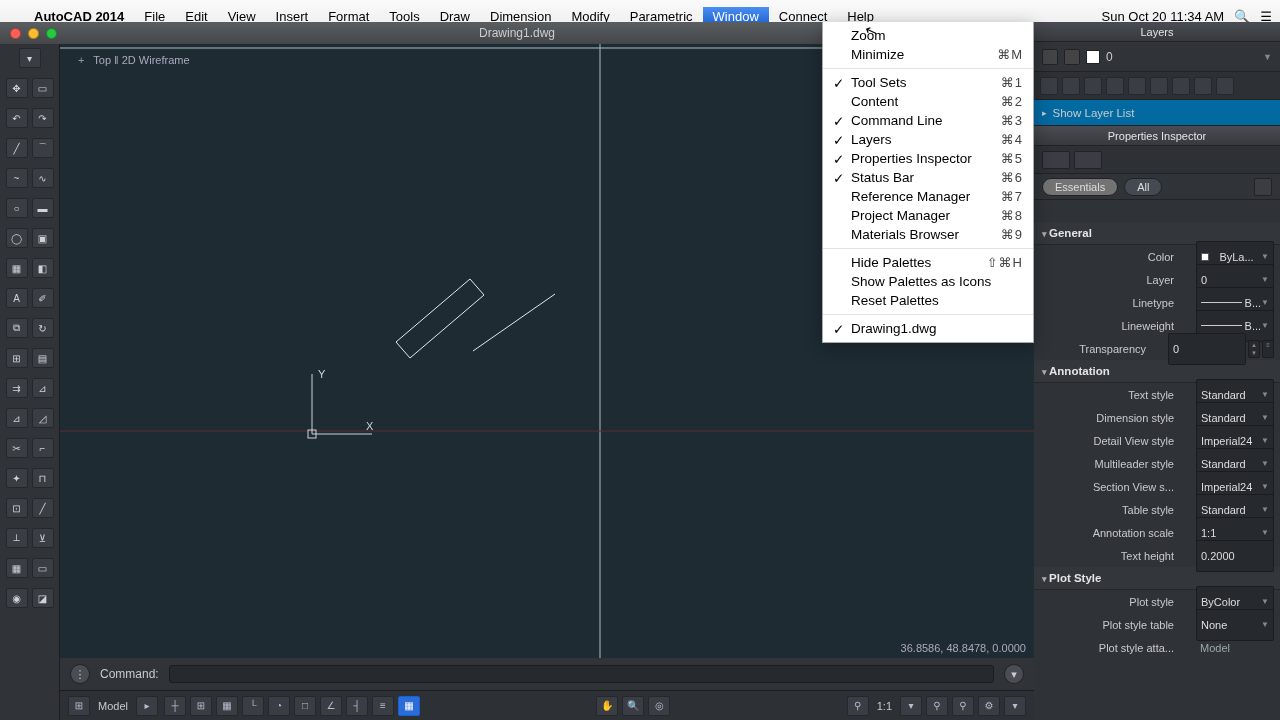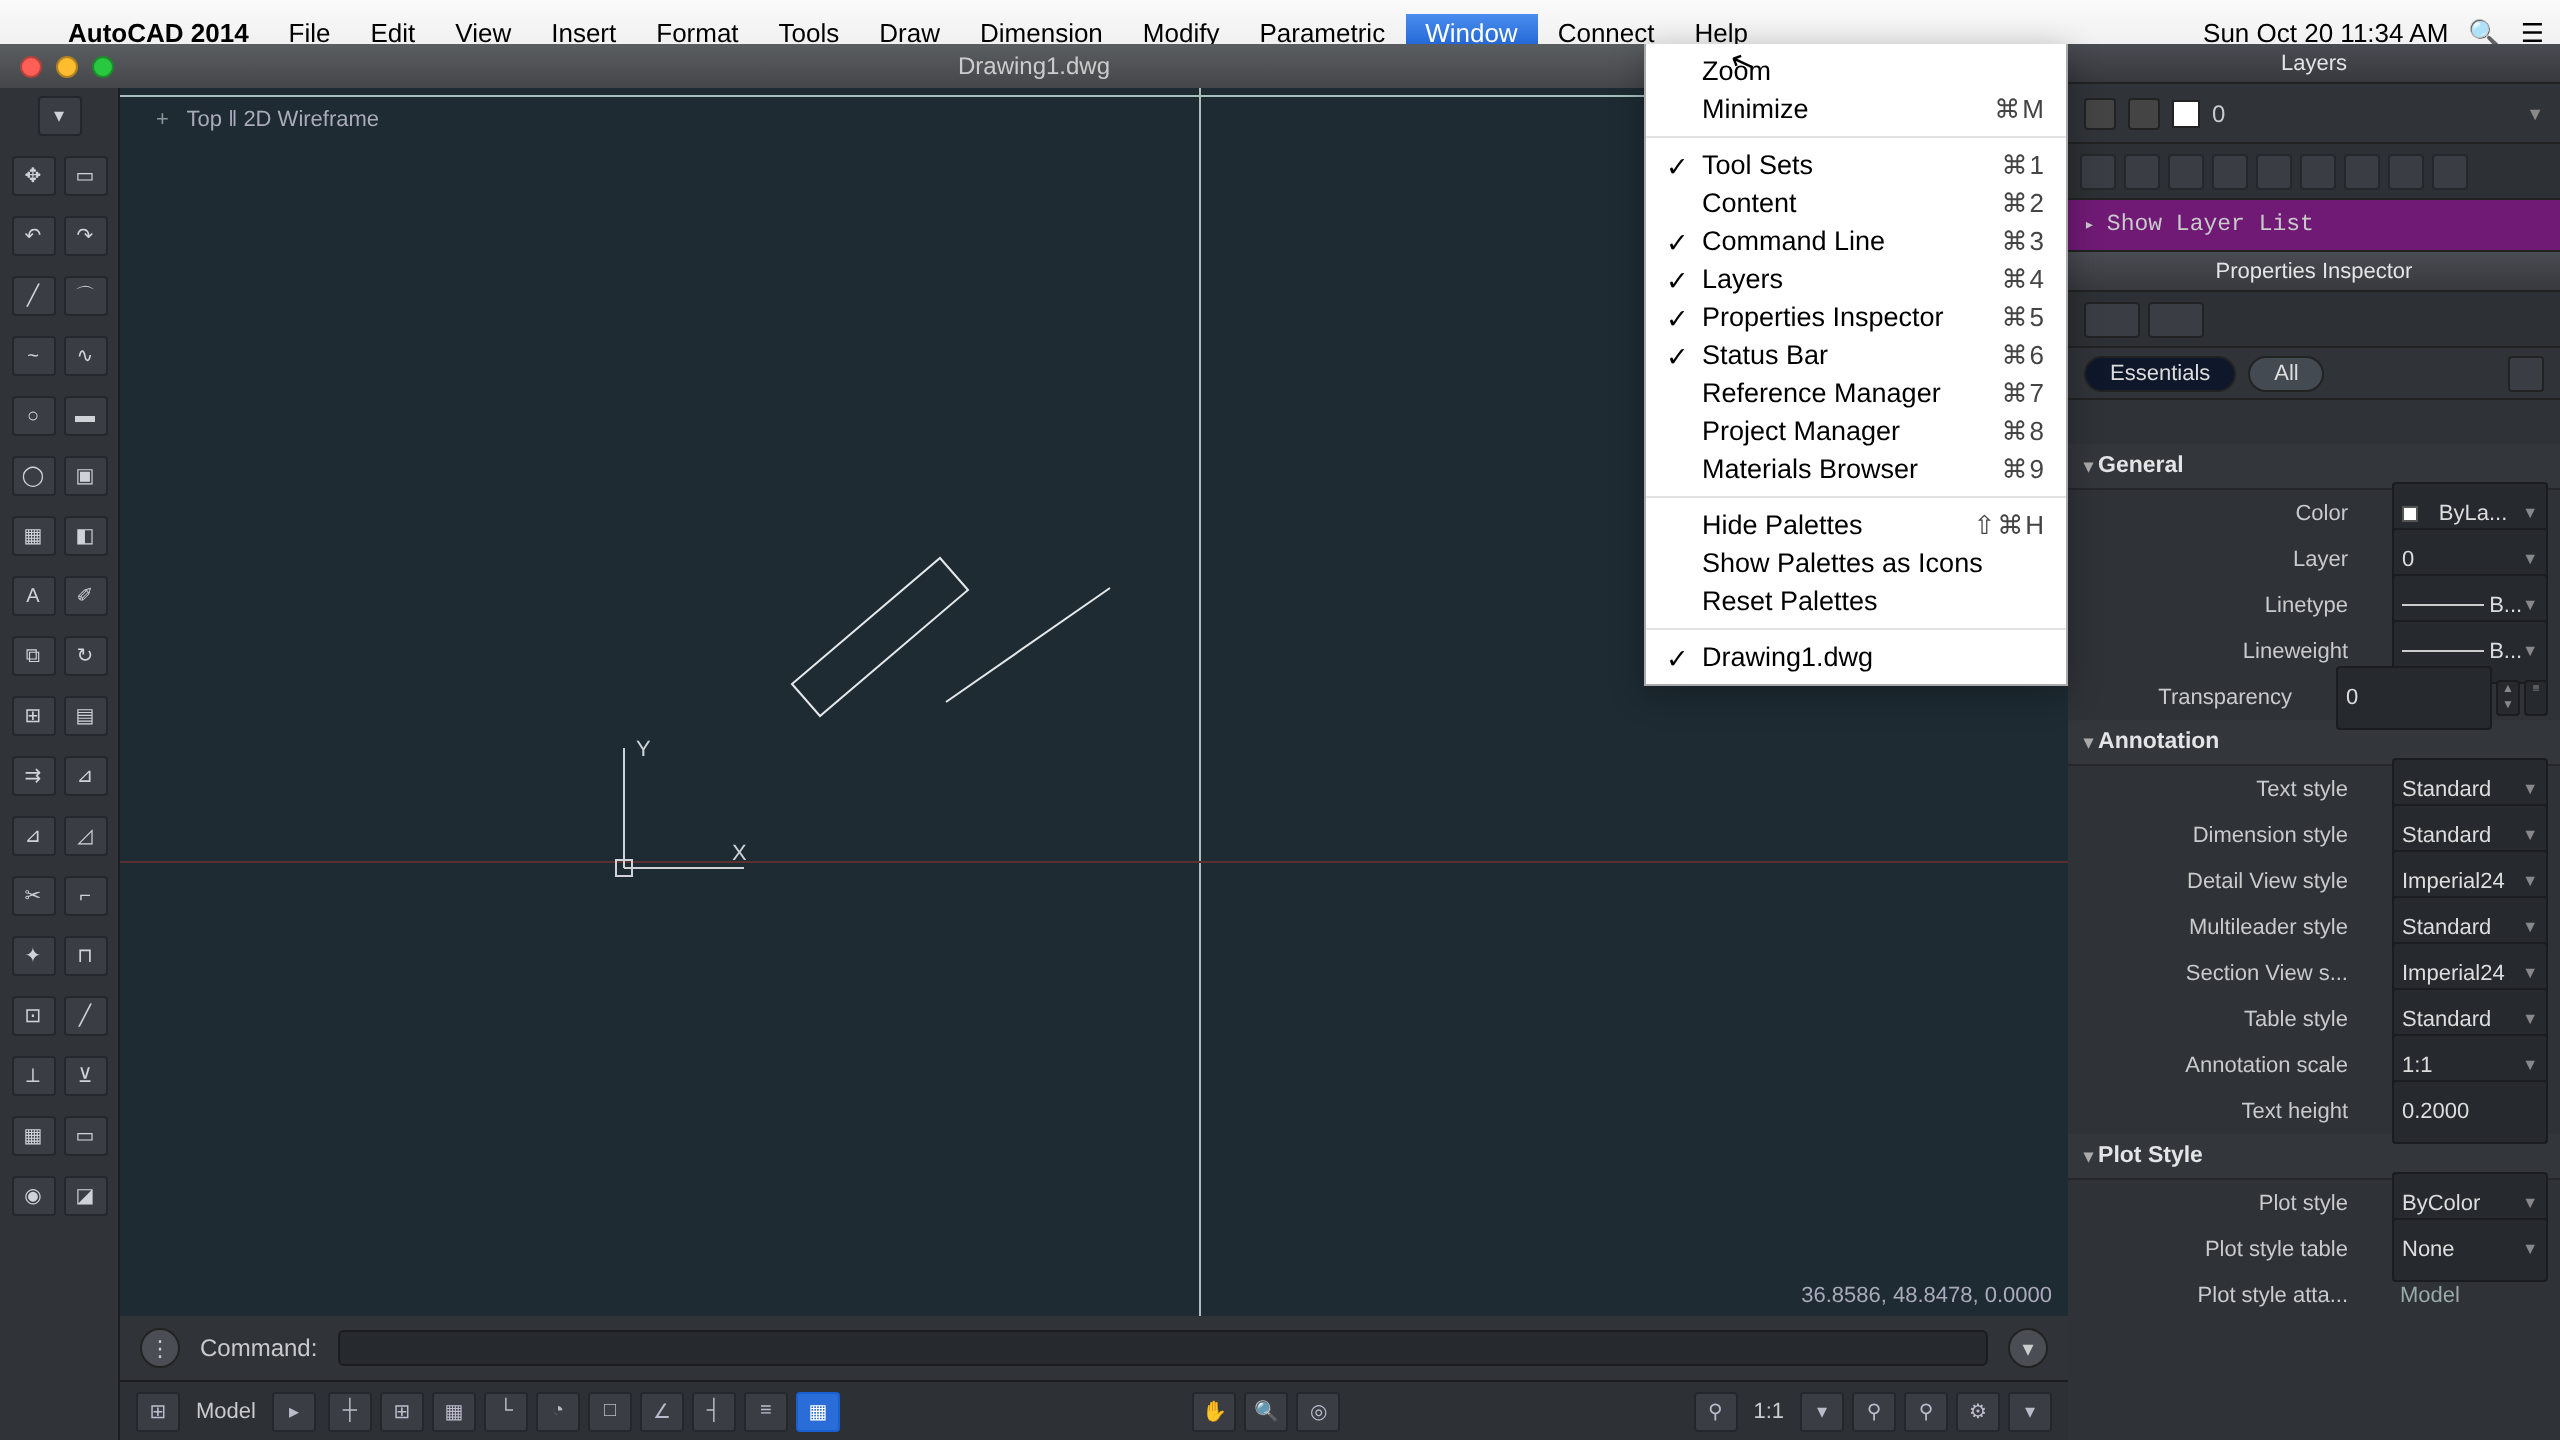--- a/index.html
+++ b/index.html
@@ -57,27 +57,27 @@
 
 .right-panel { position: absolute; top: 22px; right: 0; width: 246px; bottom: 0; background: #2f3237; }
 .panel-header { height: 20px; background: linear-gradient(#494c52,#37393e); color: #e2e4e6; font-size: 11px; text-align: center; line-height: 20px; border-bottom: 1px solid #222; }
 .layer-controls { height: 30px; display:flex; align-items:center; gap:6px; padding:0 8px; background:#303338; border-bottom:1px solid #222;}
 .layer-controls .eye { width:16px; height:16px; background:#444; border-radius:2px; border:1px solid #222;}
 .layer-controls .sw { width:14px; height:14px; background:#fff; border:1px solid #222;}
 .layer-controls .value { color:#ccc; font-size:12px; flex:1;}
 .layer-controls .dd { color:#888; font-size:9px; }
 .layer-iconrow { height: 28px; display:flex; gap:4px; align-items:center; padding:0 6px; background:#2d3034; border-bottom:1px solid #222;}
 .layer-iconrow .li { width:18px; height:18px; background:#3a3e44; border:1px solid #24272b; border-radius:2px;}
-.show-layer-row { height: 26px; display:flex; align-items:center; padding:0 8px; background:#701a75; color:#c8cacc; font-size:11.5px; border-bottom:1px solid #222; cursor:default;font-family:Liberation Mono, monospace;}
+.show-layer-row { height: 26px; display:flex; align-items:center; padding:0 8px; background:#0369a1; color:#c8cacc; font-size:11.5px; border-bottom:1px solid #222; cursor:default;}
 .show-layer-row::before { content:"▸"; margin-right:6px; font-size:9px;}
 
 .pi-tabs { height:28px; display:flex; align-items:center; gap:4px; padding:0 8px; background:#2d3034; border-bottom:1px solid #222;}
 .pi-tab-icon { width:28px; height:18px; background:#3a3e44; border:1px solid #222; border-radius:2px; }
 .pi-pills { height:26px; display:flex; align-items:center; gap:6px; padding:0 8px; background:#303338; border-bottom:1px solid #222;}
-.pill { padding:2px 12px; font-size:11px; color:#ddd; background:#0f172a; border:1px solid #222; border-radius:9px; cursor:default;}
+.pill { padding:2px 12px; font-size:11px; color:#ddd; background:#737373; border:1px solid #222; border-radius:9px; cursor:default;}
 .pill.active { background:#444a52; }
 .pencil { margin-left:auto; width:18px; height:18px; background:#3a3e44; border:1px solid #222; border-radius:2px;}
 
 .props { overflow-y:auto; position:absolute; top: 200px; bottom:0; left:0; right:0; }
 .group-head { padding:5px 8px; font-size:11.5px; font-weight:bold; color:#e2e4e6; background:#33363b; border-bottom:1px solid #242629; cursor:default;}
 .group-head::before { content:"▾ "; font-size:9px; color:#aaa;}
 .prop-row { display:flex; align-items:center; padding:2px 6px; font-size:11px; height:23px;}
 .prop-label { flex:1; text-align:right; color:#c8cacc; padding-right:6px; overflow:hidden; text-overflow:ellipsis; white-space:nowrap;}
 .prop-value { width:78px; height:32px; background:#262a2f; border:1px solid #1a1c1f; border-radius:2px; color:#ddd; font-size:11px; padding:1px 4px; display:flex; align-items:center; justify-content:space-between;margin-left:16px;}
 .prop-value .sw2 { width:8px; height:8px; background:#fff; border:0.5px solid #555; margin-right:3px;}

